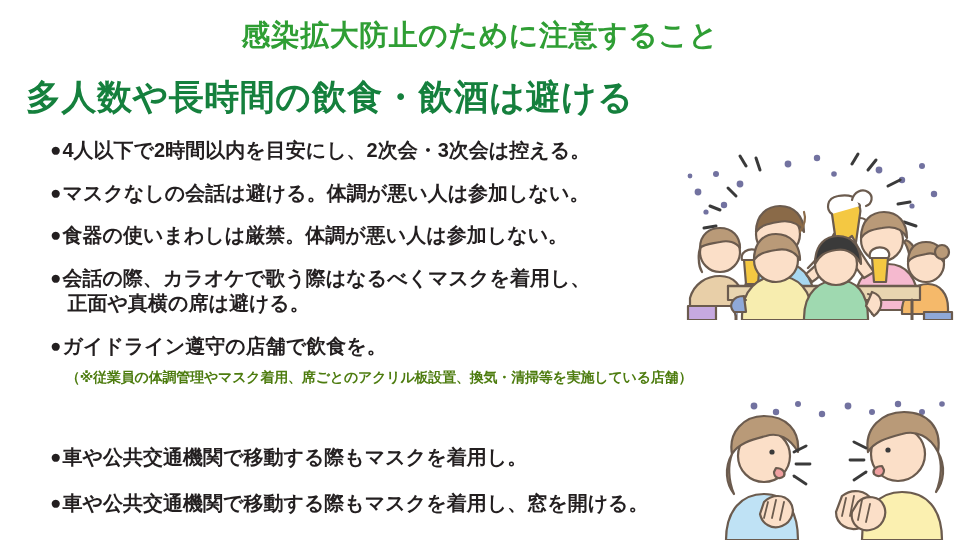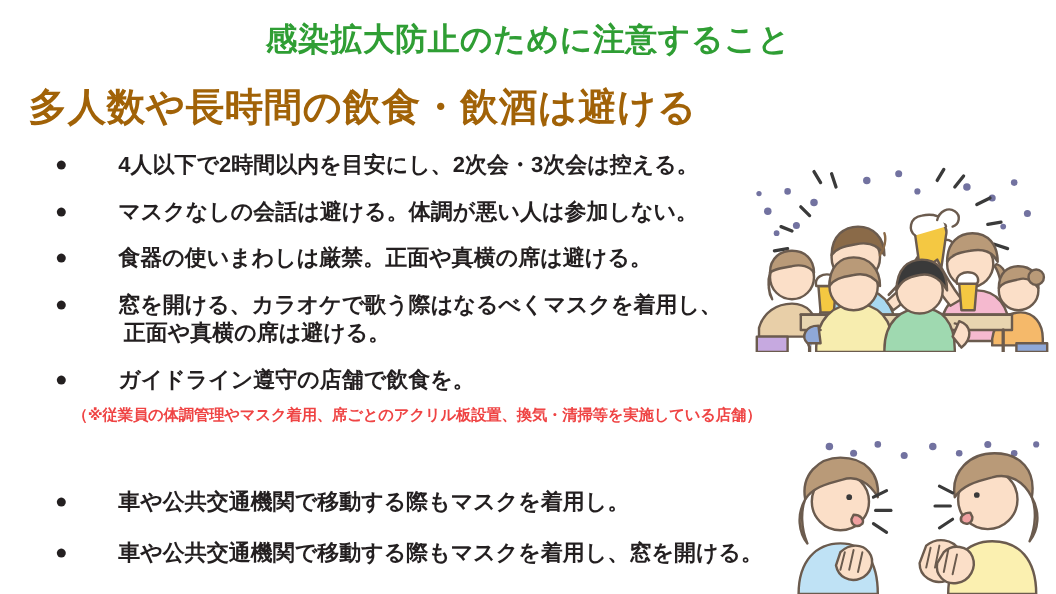--- a/index.html
+++ b/index.html
@@ -35,21 +35,21 @@
     font-weight: bold;
     letter-spacing: 0.5px;
     color: #2f9e34;
     white-space: nowrap;
   }
 
   
   .section-heading {
     position: absolute;
     font-weight: bold;
-    color: #a16207;
+    color: #15803d;
     letter-spacing: 0.5px;
     white-space: nowrap;
   }
   .section-heading.s1 {
     left: 26px;
     top: 74px;
     font-size: 35px;
   }
   .section-heading.s2 {
     left: 26px;
@@ -79,31 +79,30 @@
 
   .bullet-dot {
     flex: 0 0 auto;
     font-size: 19px;
     line-height: 1.3;
     margin-right: 1px;
     color: #231f20;
   }
   .bullet-text {
     flex: 1 1 auto;
-    margin-left: 45px;
   }
   .bullet-line2 {
     display: block;
     padding-left: 5px;
   }
 
   .note {
     font-size: 14px;
     font-weight: bold;
-    color: #ef4444;
+    color: #4d7c0f;
     padding-left: 16px;
     margin-top: -8px;
     white-space: nowrap;
     letter-spacing: -0.2px;
   }
 
   
   .illo {
     position: absolute;
   }
@@ -137,27 +136,27 @@
       <span class="bullet-text">4人以下で2時間以内を目安にし、2次会・3次会は控える。</span>
     </div>
 
     <div class="bullet-row">
       <span class="bullet-dot">●</span>
       <span class="bullet-text">マスクなしの会話は避ける。体調が悪い人は参加しない。</span>
     </div>
 
     <div class="bullet-row">
       <span class="bullet-dot">●</span>
-      <span class="bullet-text">食器の使いまわしは厳禁。正面や真横の席は避ける。</span>
+      <span class="bullet-text">食器の使いまわしは厳禁。体調が悪い人は参加しない。</span>
     </div>
 
     <div class="bullet-row">
       <span class="bullet-dot">●</span>
       <span class="bullet-text">
-        <span>窓を開ける、カラオケで歌う際はなるべくマスクを着用し、</span>
+        <span>会話の際、カラオケで歌う際はなるべくマスクを着用し、</span>
         <span class="bullet-line2">正面や真横の席は避ける。</span>
       </span>
     </div>
 
     <div class="bullet-row">
       <span class="bullet-dot">●</span>
       <span class="bullet-text">ガイドライン遵守の店舗で飲食を。</span>
     </div>
 
     <div class="note">（※従業員の体調管理やマスク着用、席ごとのアクリル板設置、換気・清掃等を実施している店舗）</div>

